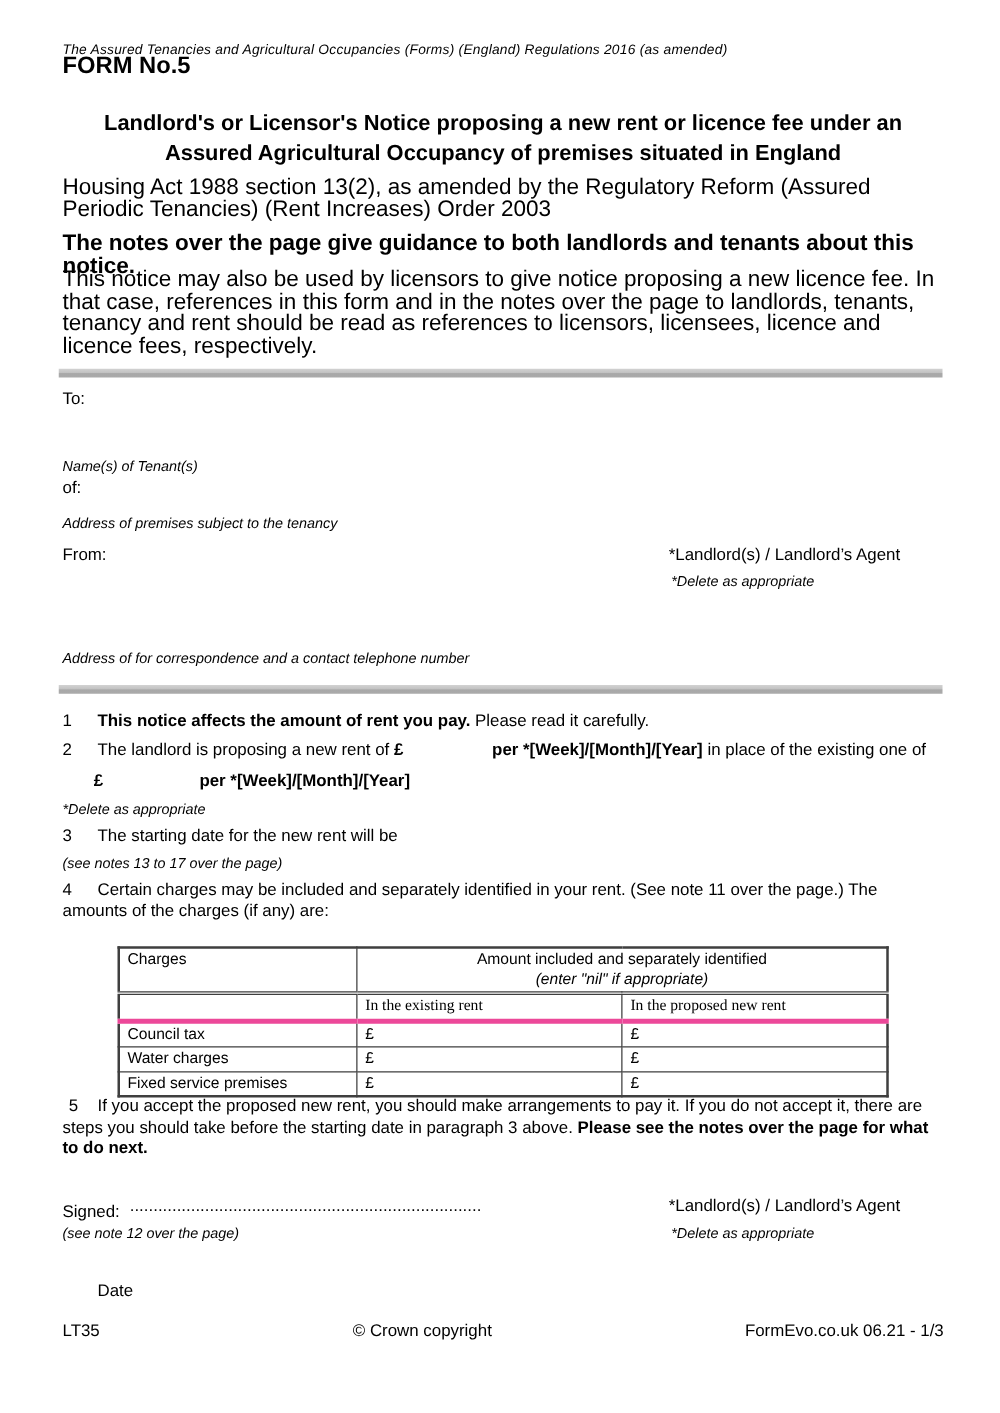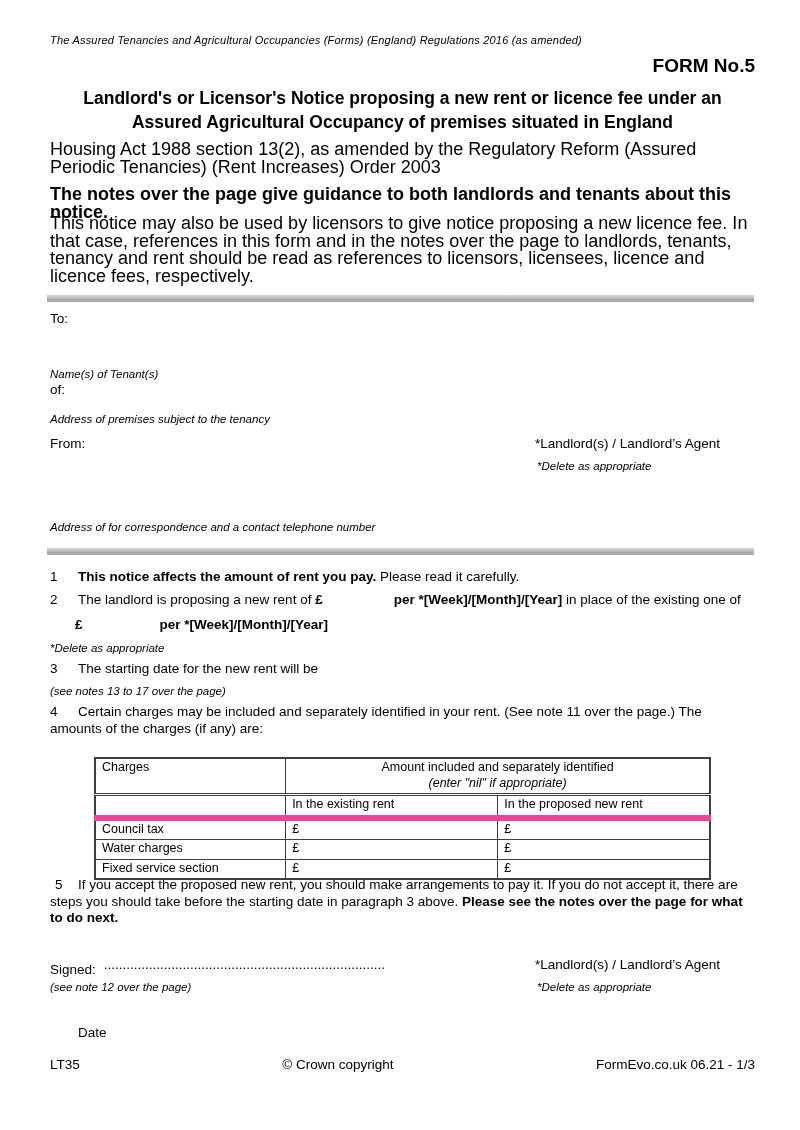--- a/index.html
+++ b/index.html
@@ -6,21 +6,21 @@
   .page{
     position:relative;
     width:800px;height:1130px;
     background:#ffffff;
     font-family:"Liberation Sans","DejaVu Sans",sans-serif;
     color:#000;
     overflow:hidden;
   }
   .abs{position:absolute;left:50px;right:45px;}
   .reg-line{top:34px;font-size:11px;letter-spacing:.2px;font-style:italic;}
-  .form-no{top:55px;text-align:right;font-size:19px;font-weight:bold;}
+  .form-no{top:42px;text-align:left;font-size:19px;font-weight:bold;}
   .main-title{top:86px;text-align:center;font-size:17.5px;font-weight:bold;line-height:24px;}
   .body-text{font-size:18px;line-height:17.5px;}
   .act-para{top:141px;}
   .notes-bold{top:186px;font-weight:bold;}
   .licensor-para{top:215px;}
   .bar{left:47px;right:46px;height:7px;background:linear-gradient(180deg,#d2d2d2 0%,#c2c2c2 45%,#a8a8a8 55%,#aaaaaa 100%);}
   .bar1{top:295px;}
   .bar2{top:548px;}
   .lbl{font-size:13.5px;}
   .hint{font-size:11.5px;font-style:italic;}
@@ -43,21 +43,21 @@
   .fill{display:inline-block;height:12px;vertical-align:baseline;}
   .fill-rent{width:71px;}
   .fill-date{width:120px;}
   .delete2{top:642px;}
   .p3{top:661px;}
   .p3-note{top:685px;}
   .p4{top:704px;}
   .charges-table{position:absolute;left:94px;top:757px;width:617px;border-collapse:collapse;border:2px solid #3f3f3f;}
   .charges-table td{border:1px solid #3f3f3f;padding:1px 6px 2px 6px;font-size:12.5px;line-height:15.5px;vertical-align:top;}
   .charges-table tr.hdr td{border-bottom:3px double #3f3f3f;}
-  .charges-table tr.sub td{border-bottom:6px solid #ec4899;}
+  .charges-table tr.sub td{border-bottom:4px solid #ec4899;font-family:Liberation Serif, serif;}
   .amount-hdr{text-align:center;}
   .amount-sub{text-align:center;font-style:italic;}
   .p5{top:877px;}
   .signed-row{top:957px;}
   .signed-dots{display:inline-block;width:282px;overflow:hidden;white-space:nowrap;vertical-align:baseline;margin-left:8px;}
   .signed-role{position:absolute;left:535px;top:957px;font-size:13.5px;}
   .signed-note{top:981px;}
   .signed-delete{position:absolute;left:537px;top:981px;}
   .date-label{top:1025px;left:78px;font-size:13.5px;}
   .footer{top:1057px;display:flex;justify-content:space-between;font-size:13.5px;}
@@ -135,21 +135,21 @@
       <td>Council tax</td>
       <td>£</td>
       <td>£</td>
     </tr>
     <tr>
       <td>Water charges</td>
       <td>£</td>
       <td>£</td>
     </tr>
     <tr>
-      <td>Fixed service section</td>
+      <td>Fixed service premises</td>
       <td>£</td>
       <td>£</td>
     </tr>
   </tbody>
     </table>
 
   <div class="abs para p5"><span class="num" style="width:23px;padding-left:5px;">5</span><span>If you accept the proposed new rent, you should make arrangements to pay it. If you do not accept it, there are steps you should take before the starting date in paragraph 3 above. </span><b>Please see the notes over the page for what to do next.</b></div>
 
   <div class="abs para signed-row"><span>Signed:</span><span class="signed-dots">...........................................................................</span></div>
   <div class="signed-role">*Landlord(s) / Landlord’s Agent</div>

